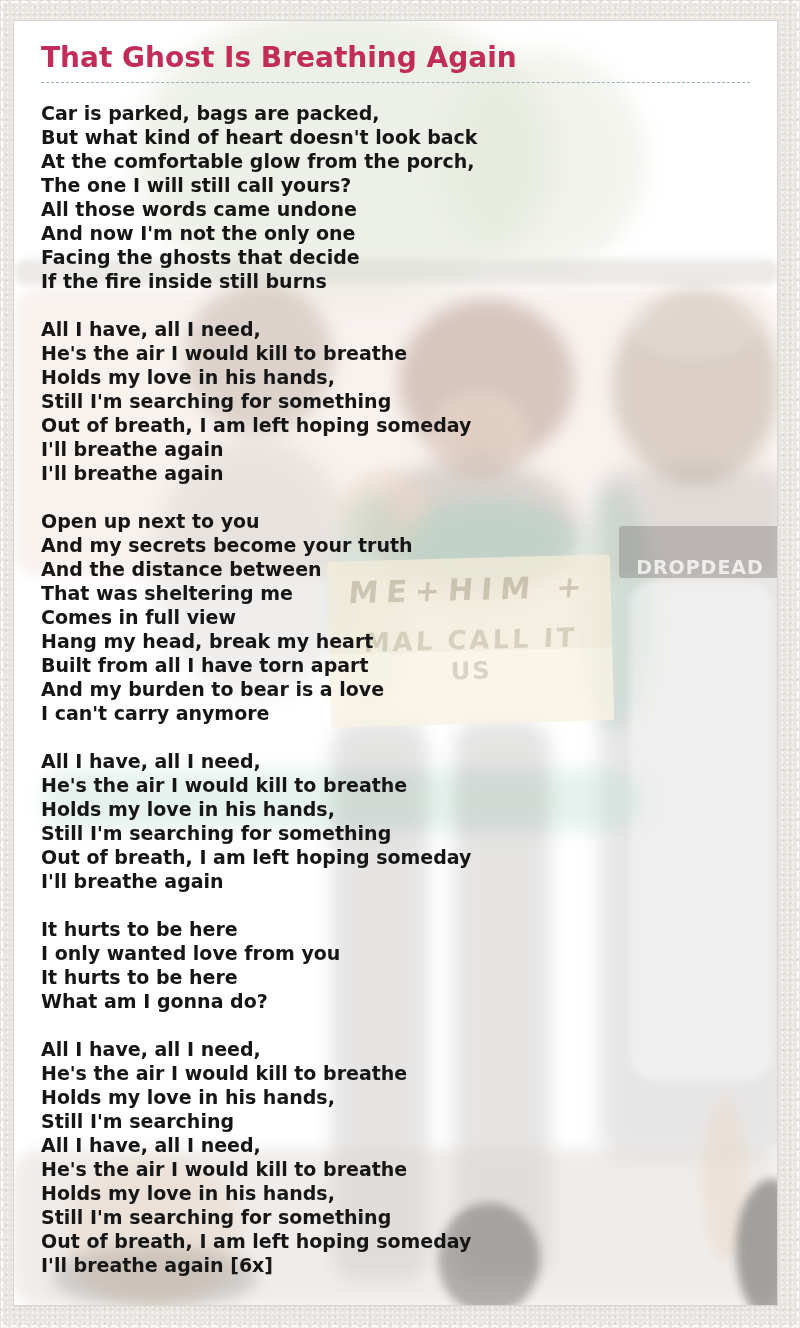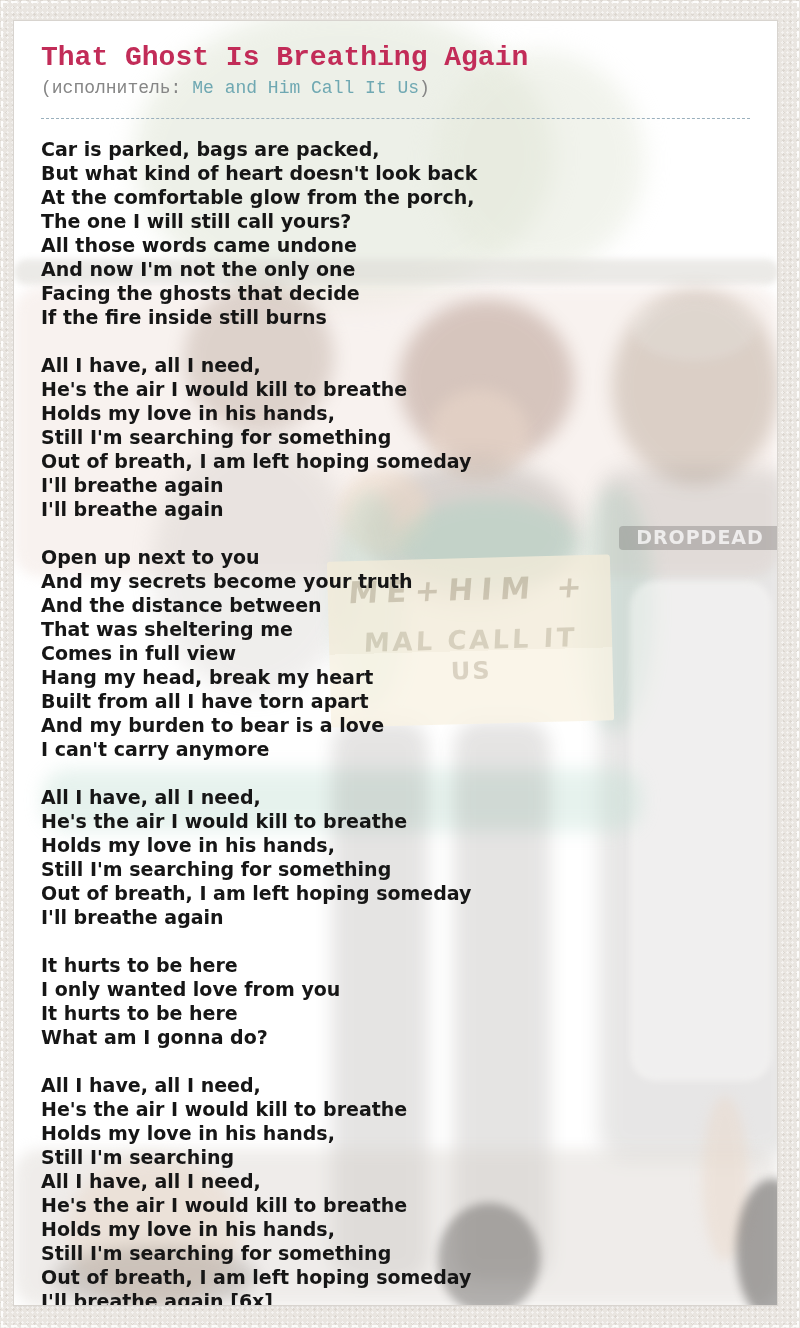--- a/index.html
+++ b/index.html
@@ -44,28 +44,28 @@
     transform:rotate(-1.5deg);
     background:linear-gradient(#f3ecda 0 56%,#f9f3e4 56% 100%);
     opacity:.8;border-radius:3px;
     text-align:center;
     font-weight:bold;color:rgba(162,150,122,.55);
   }
   .sign .s1{display:block;margin-top:14px;font-size:30px;letter-spacing:8px;transform:skewX(-6deg);}
   .sign .s2{display:block;margin-top:18px;font-size:26px;letter-spacing:3px;transform:skewX(-4deg);color:rgba(170,158,130,.5);}
   .sign .s3{display:block;margin-top:2px;font-size:24px;letter-spacing:2px;color:rgba(170,158,130,.5);}
   .shirt-band{
-    position:absolute;left:605px;top:505px;width:162px;height:24px;
+    position:absolute;left:605px;top:505px;width:162px;height:52px;
     background:rgba(70,68,66,.25);border-radius:4px;filter:blur(.5px);
-    display:flex;align-items:flex-start;justify-content:center;
+    display:flex;align-items:flex-end;justify-content:center;
     font-size:19px;font-weight:bold;letter-spacing:1px;color:rgba(255,255,255,.75);
   }
   
   .content{position:relative;z-index:2;padding:20px 27px 0 27px;}
-  .page-header{border-bottom:1px dashed var(--c-separator);padding-bottom:18px;font-family:Liberation Mono, monospace;}
+  .page-header{border-bottom:1px dashed var(--c-separator);padding-bottom:7px;}
   h1.song-title{
     font-size:28px;line-height:34px;font-weight:bold;
     color:var(--c-title);letter-spacing:0;
   }
   .artist-line{font-size:18px;line-height:24px;color:var(--c-muted);margin-top:1px;}
   .artist-line a{color:var(--c-artist_link);text-decoration:none;cursor:pointer;}
   .lyrics{margin-top:13px;font-size:19px;line-height:24px;font-weight:bold;color:var(--c-text);}
   .lyrics p.verse{margin:24px 0;}
   .lyrics p.verse:first-child{margin-top:18px;}
 </style>
@@ -111,24 +111,20 @@
     <div class="sign">
       <span class="s1">ME+HIM +</span>
       <span class="s2">MAL CALL IT</span>
       <span class="s3">US</span>
     </div>
   </div>
 
   <div class="content">
     <div class="page-header">
       <h1 class="song-title">That Ghost Is Breathing Again</h1>
-      <div class="artist-line">
-        <span>(исполнитель:</span>
-        <a href="#">Me and Him Call It Us</a><span>)</span>
-      </div>
     </div>
 
     <div class="lyrics">
         <p class="verse">Car is parked, bags are packed,<br>But what kind of heart doesn't look back<br>At the comfortable glow from the porch,<br>The one I will still call yours?<br>All those words came undone<br>And now I'm not the only one<br>Facing the ghosts that decide<br>If the fire inside still burns</p>
         <p class="verse">All I have, all I need,<br>He's the air I would kill to breathe<br>Holds my love in his hands,<br>Still I'm searching for something<br>Out of breath, I am left hoping someday<br>I'll breathe again<br>I'll breathe again</p>
         <p class="verse">Open up next to you<br>And my secrets become your truth<br>And the distance between<br>That was sheltering me<br>Comes in full view<br>Hang my head, break my heart<br>Built from all I have torn apart<br>And my burden to bear is a love<br>I can't carry anymore</p>
         <p class="verse">All I have, all I need,<br>He's the air I would kill to breathe<br>Holds my love in his hands,<br>Still I'm searching for something<br>Out of breath, I am left hoping someday<br>I'll breathe again</p>
         <p class="verse">It hurts to be here<br>I only wanted love from you<br>It hurts to be here<br>What am I gonna do?</p>
         <p class="verse">All I have, all I need,<br>He's the air I would kill to breathe<br>Holds my love in his hands,<br>Still I'm searching<br>All I have, all I need,<br>He's the air I would kill to breathe<br>Holds my love in his hands,<br>Still I'm searching for something<br>Out of breath, I am left hoping someday<br>I'll breathe again [6x]</p>
       </div>

